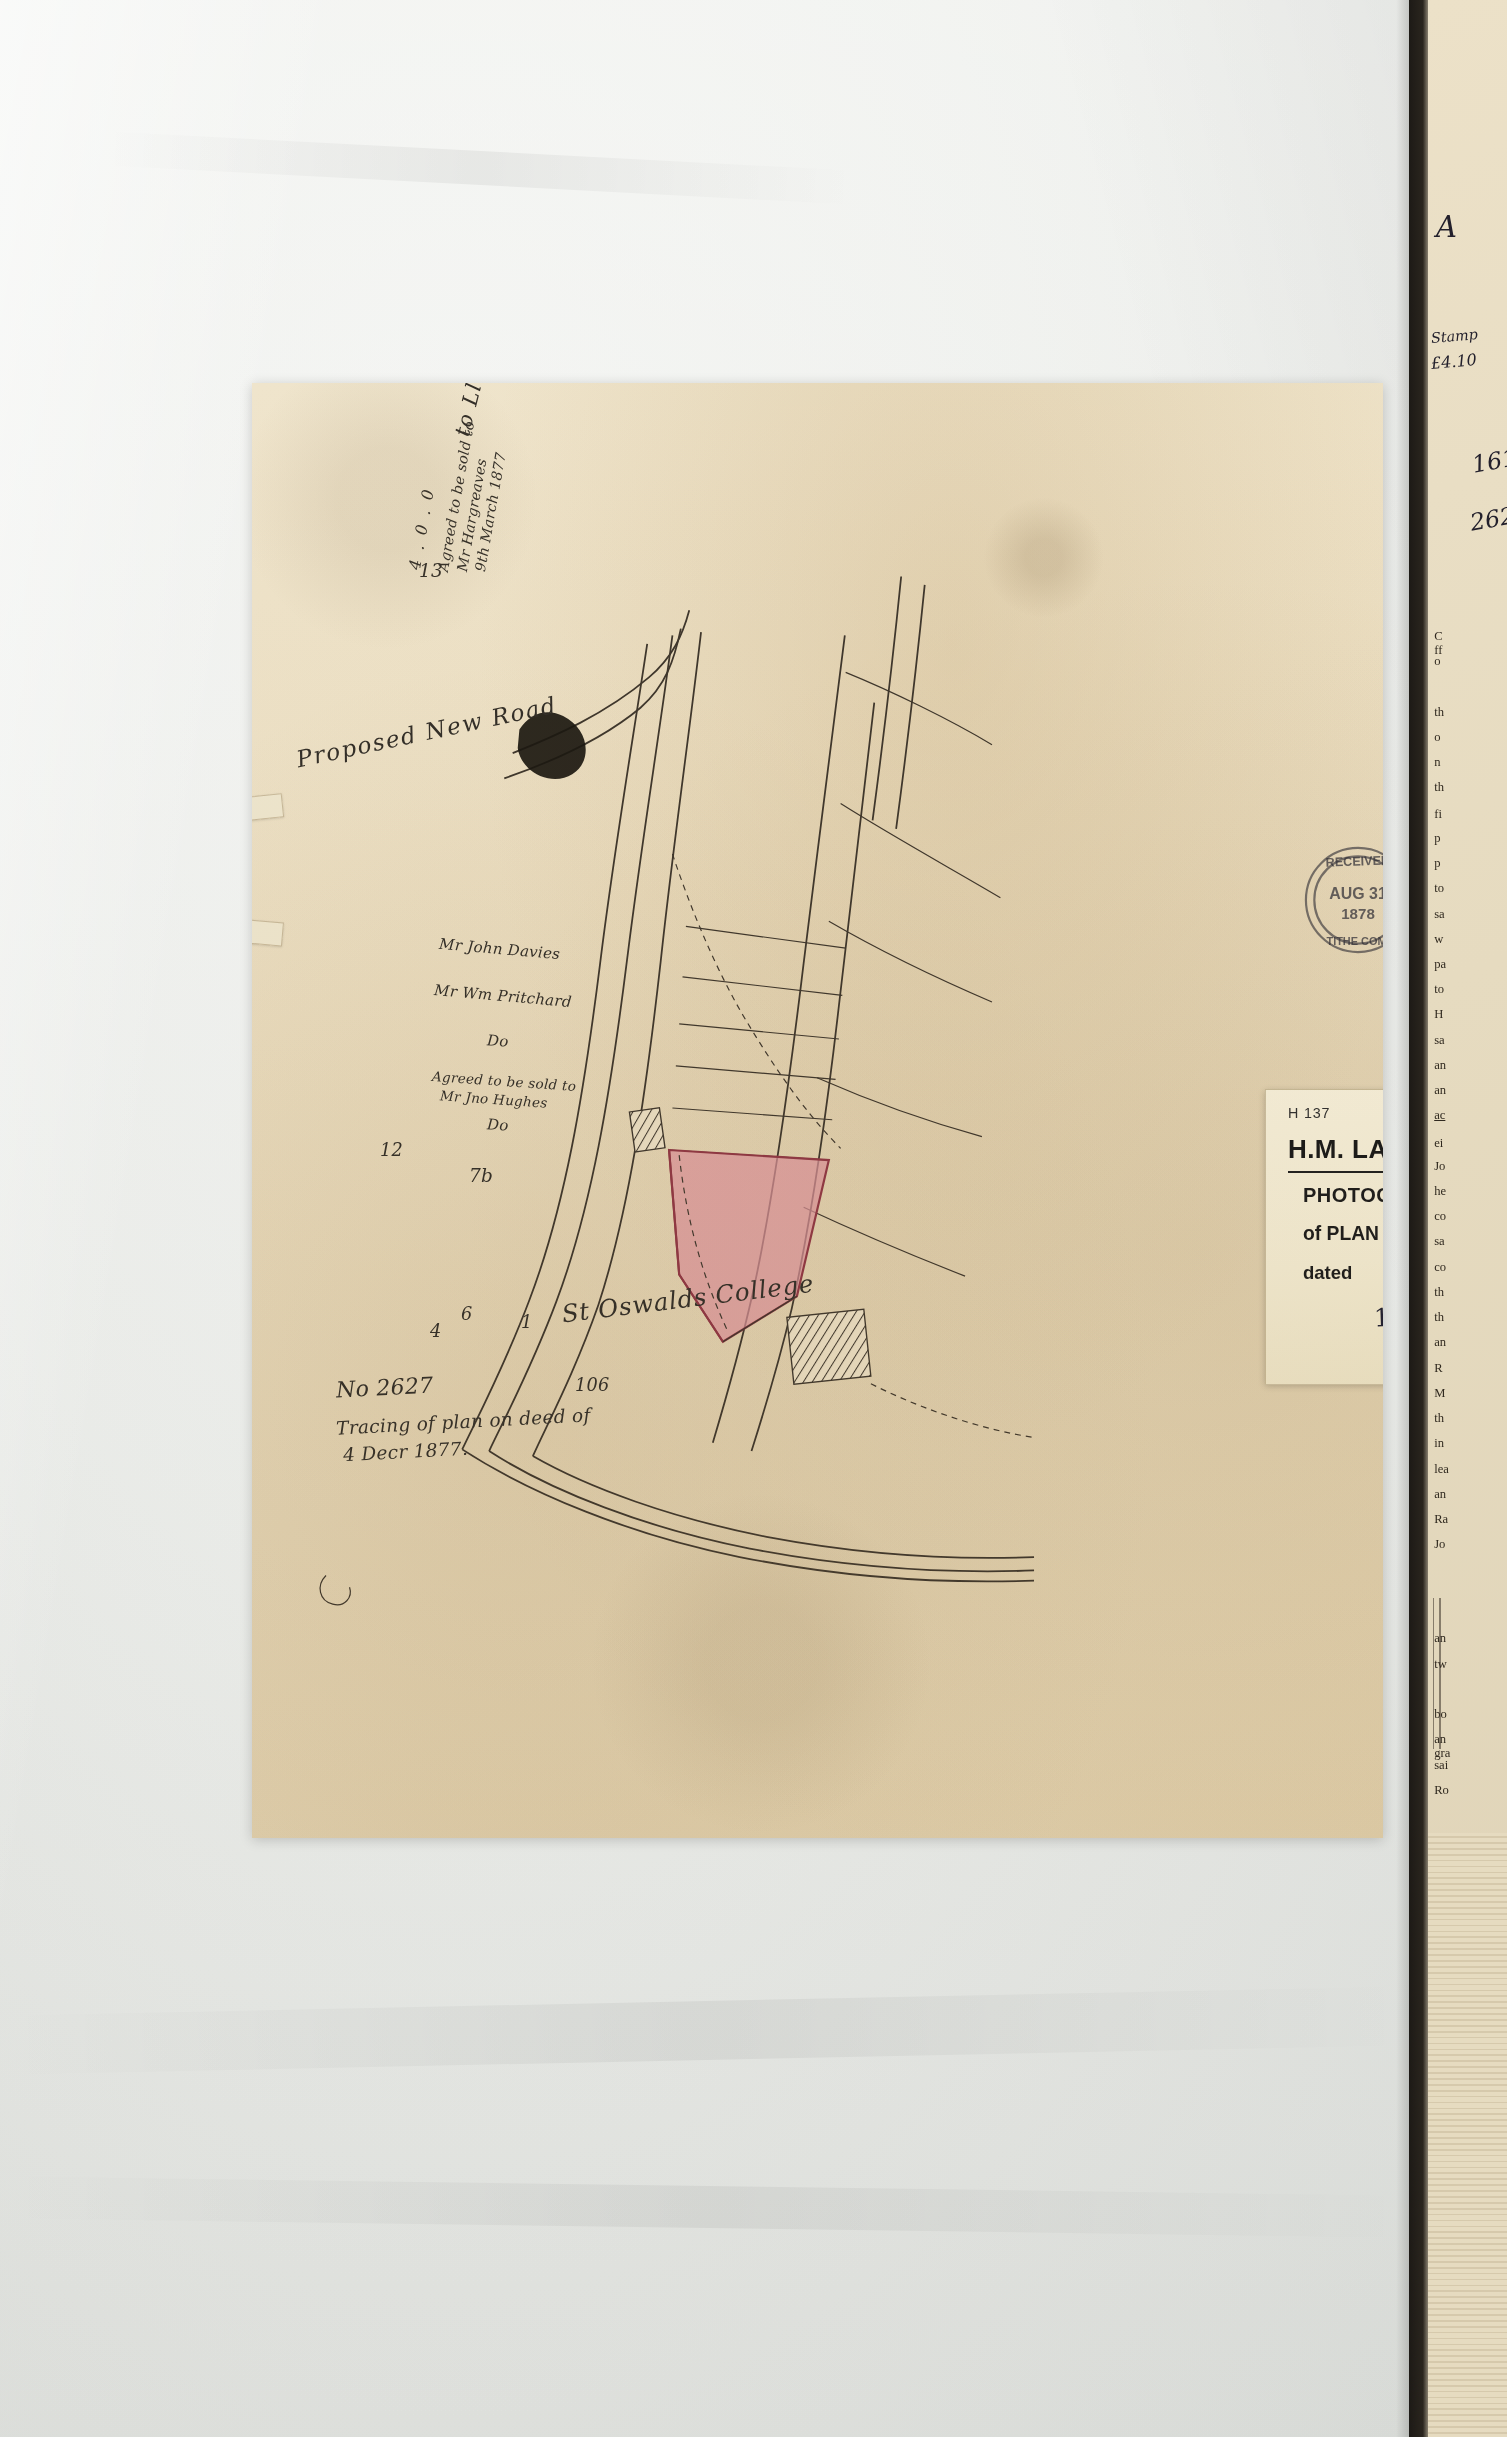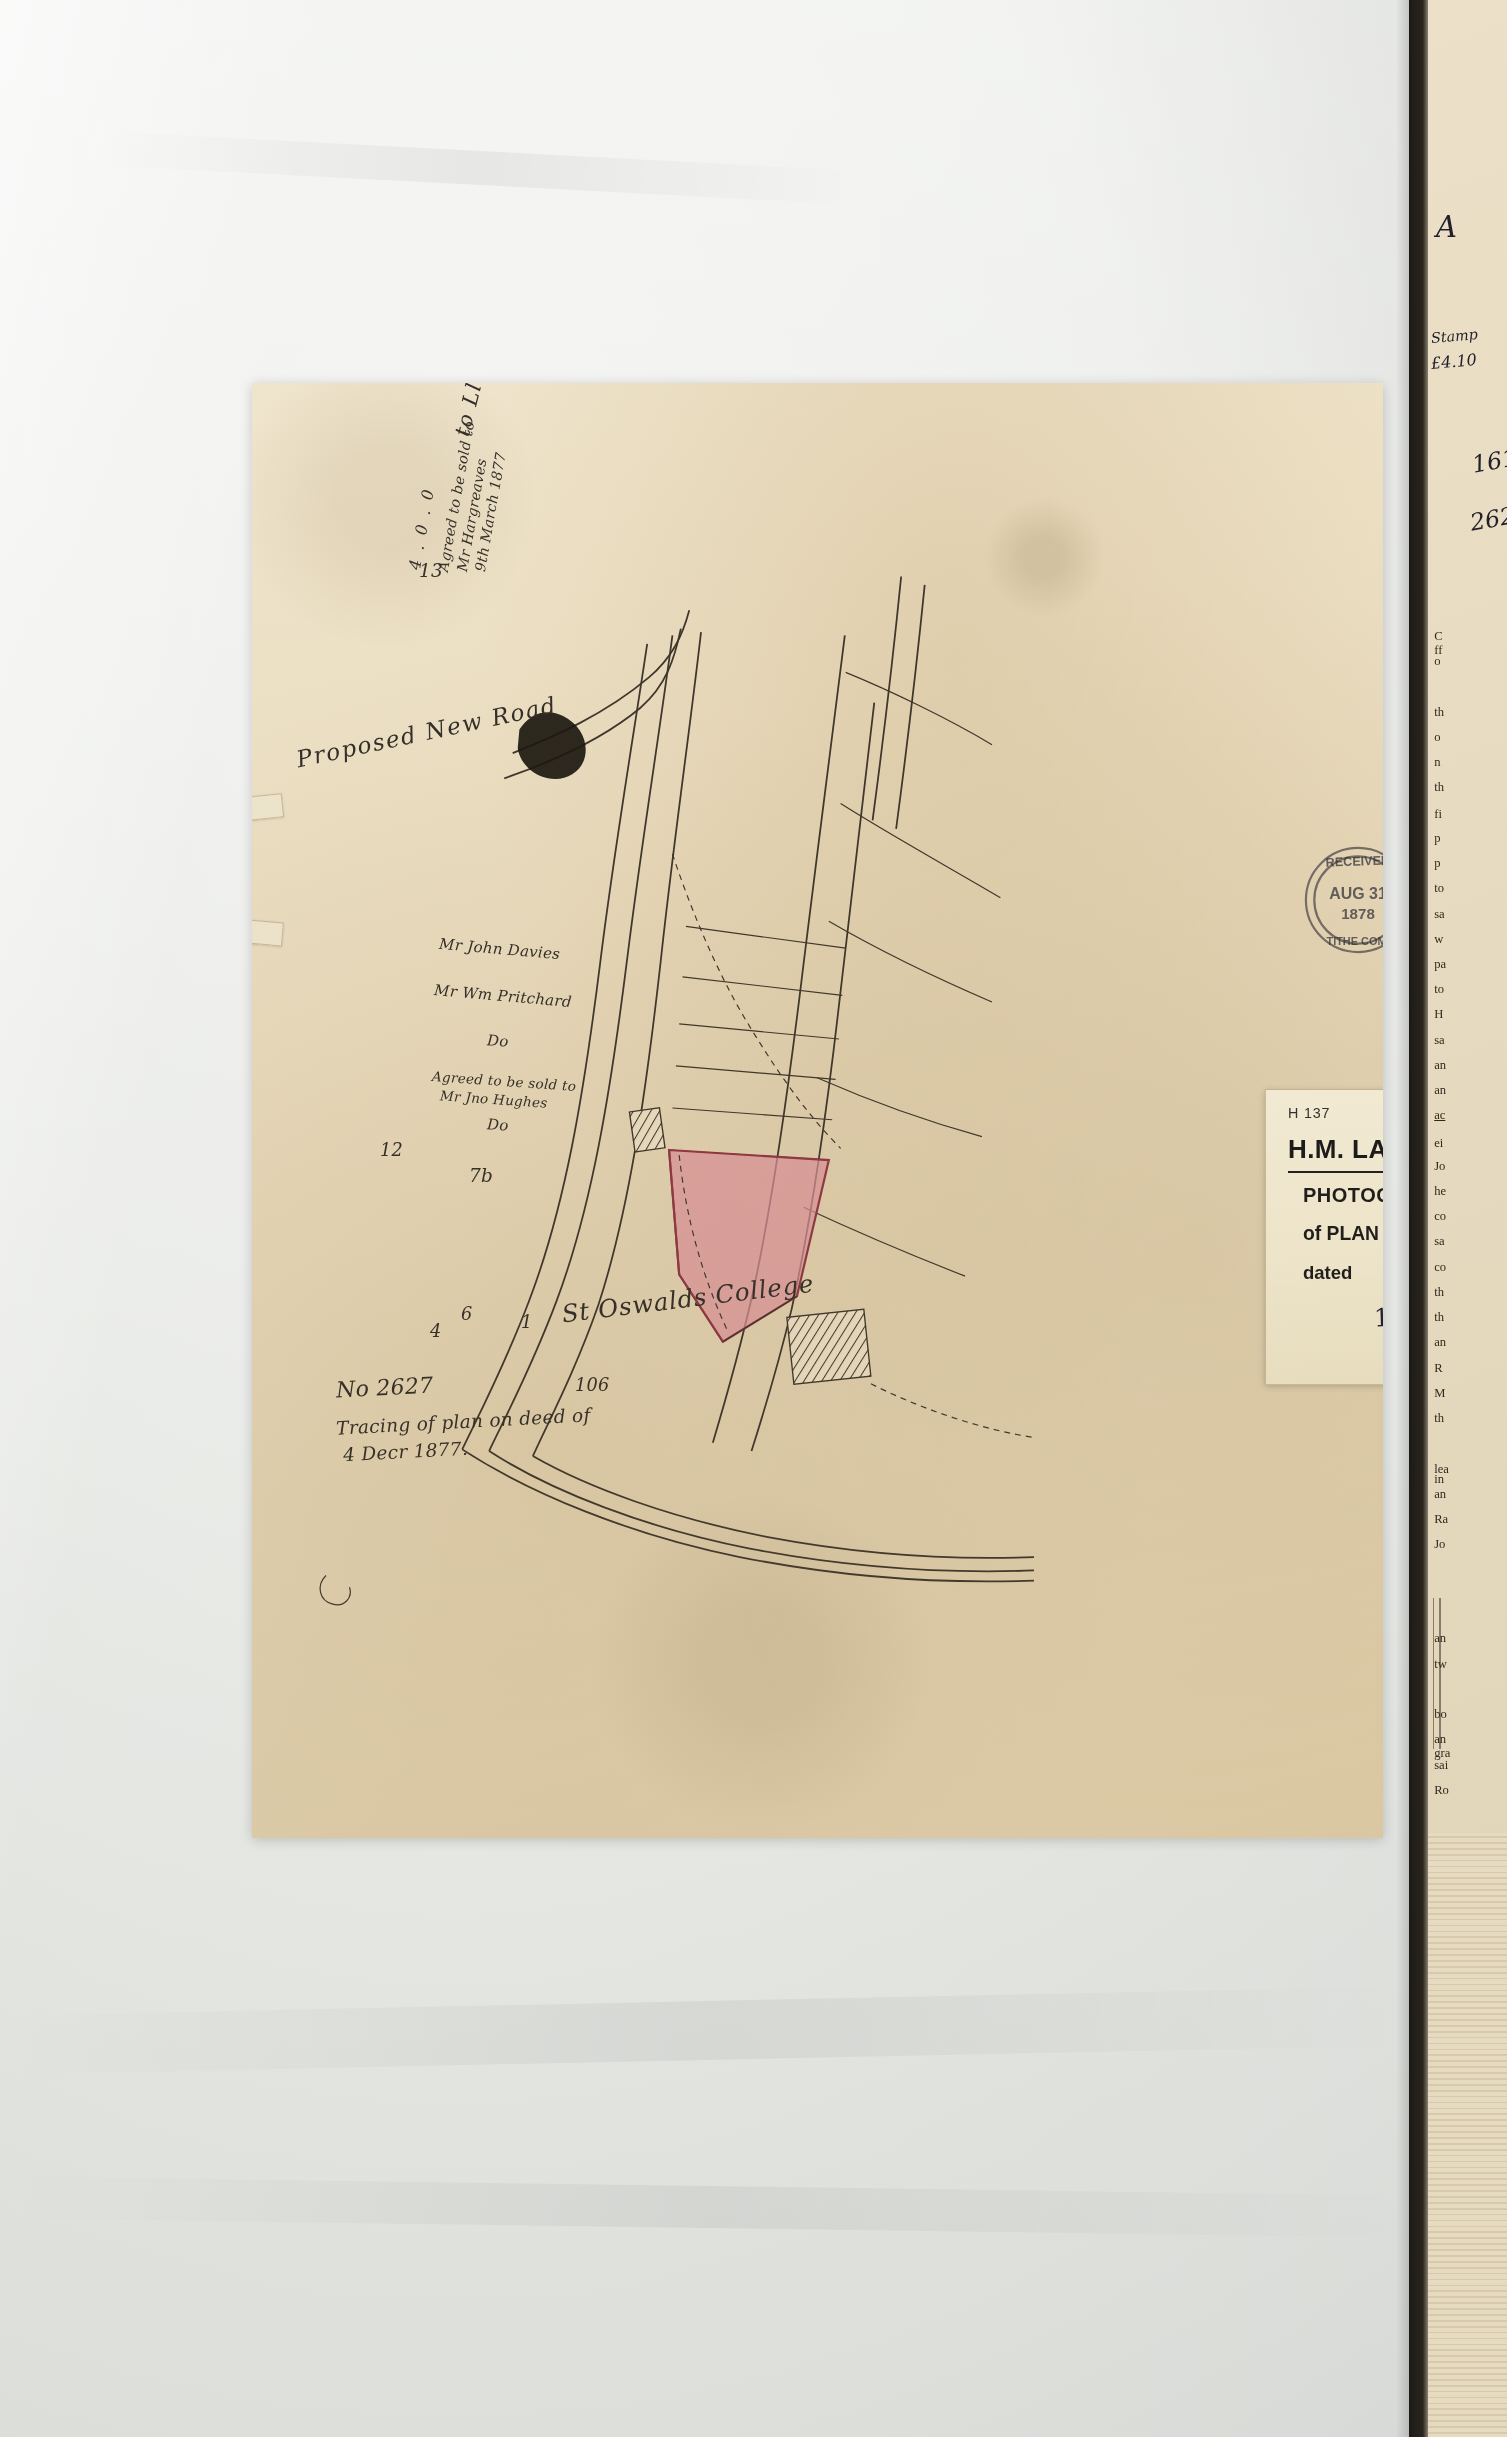--- a/index.html
+++ b/index.html
@@ -372,21 +372,21 @@
     <div class="doc-line" style="top:1184px;">he</div>
     <div class="doc-line" style="top:1209px;">co</div>
     <div class="doc-line" style="top:1234px;">sa</div>
     <div class="doc-line" style="top:1260px;">co</div>
     <div class="doc-line" style="top:1285px;">th</div>
     <div class="doc-line" style="top:1310px;">th</div>
     <div class="doc-line" style="top:1335px;">an</div>
     <div class="doc-line" style="top:1361px;">R</div>
     <div class="doc-line" style="top:1386px;">M</div>
     <div class="doc-line" style="top:1411px;">th</div>
-    <div class="doc-line" style="top:1436px;margin-top:36px;">in</div>
+    <div class="doc-line" style="top:1436px;">in</div>
     <div class="doc-line" style="top:1462px;">lea</div>
     <div class="doc-line" style="top:1487px;">an</div>
     <div class="doc-line" style="top:1512px;">Ra</div>
     <div class="doc-line" style="top:1537px;">Jo</div>
     <div class="doc-line" style="top:1631px;">an</div>
     <div class="doc-line" style="top:1657px;">tw</div>
     <div class="doc-line" style="top:1746px;">gra</div>
     <div class="doc-line" style="top:1707px;">bo</div>
     <div class="doc-line" style="top:1732px;">an</div>
     <div class="doc-line" style="top:1758px;">sai</div>

